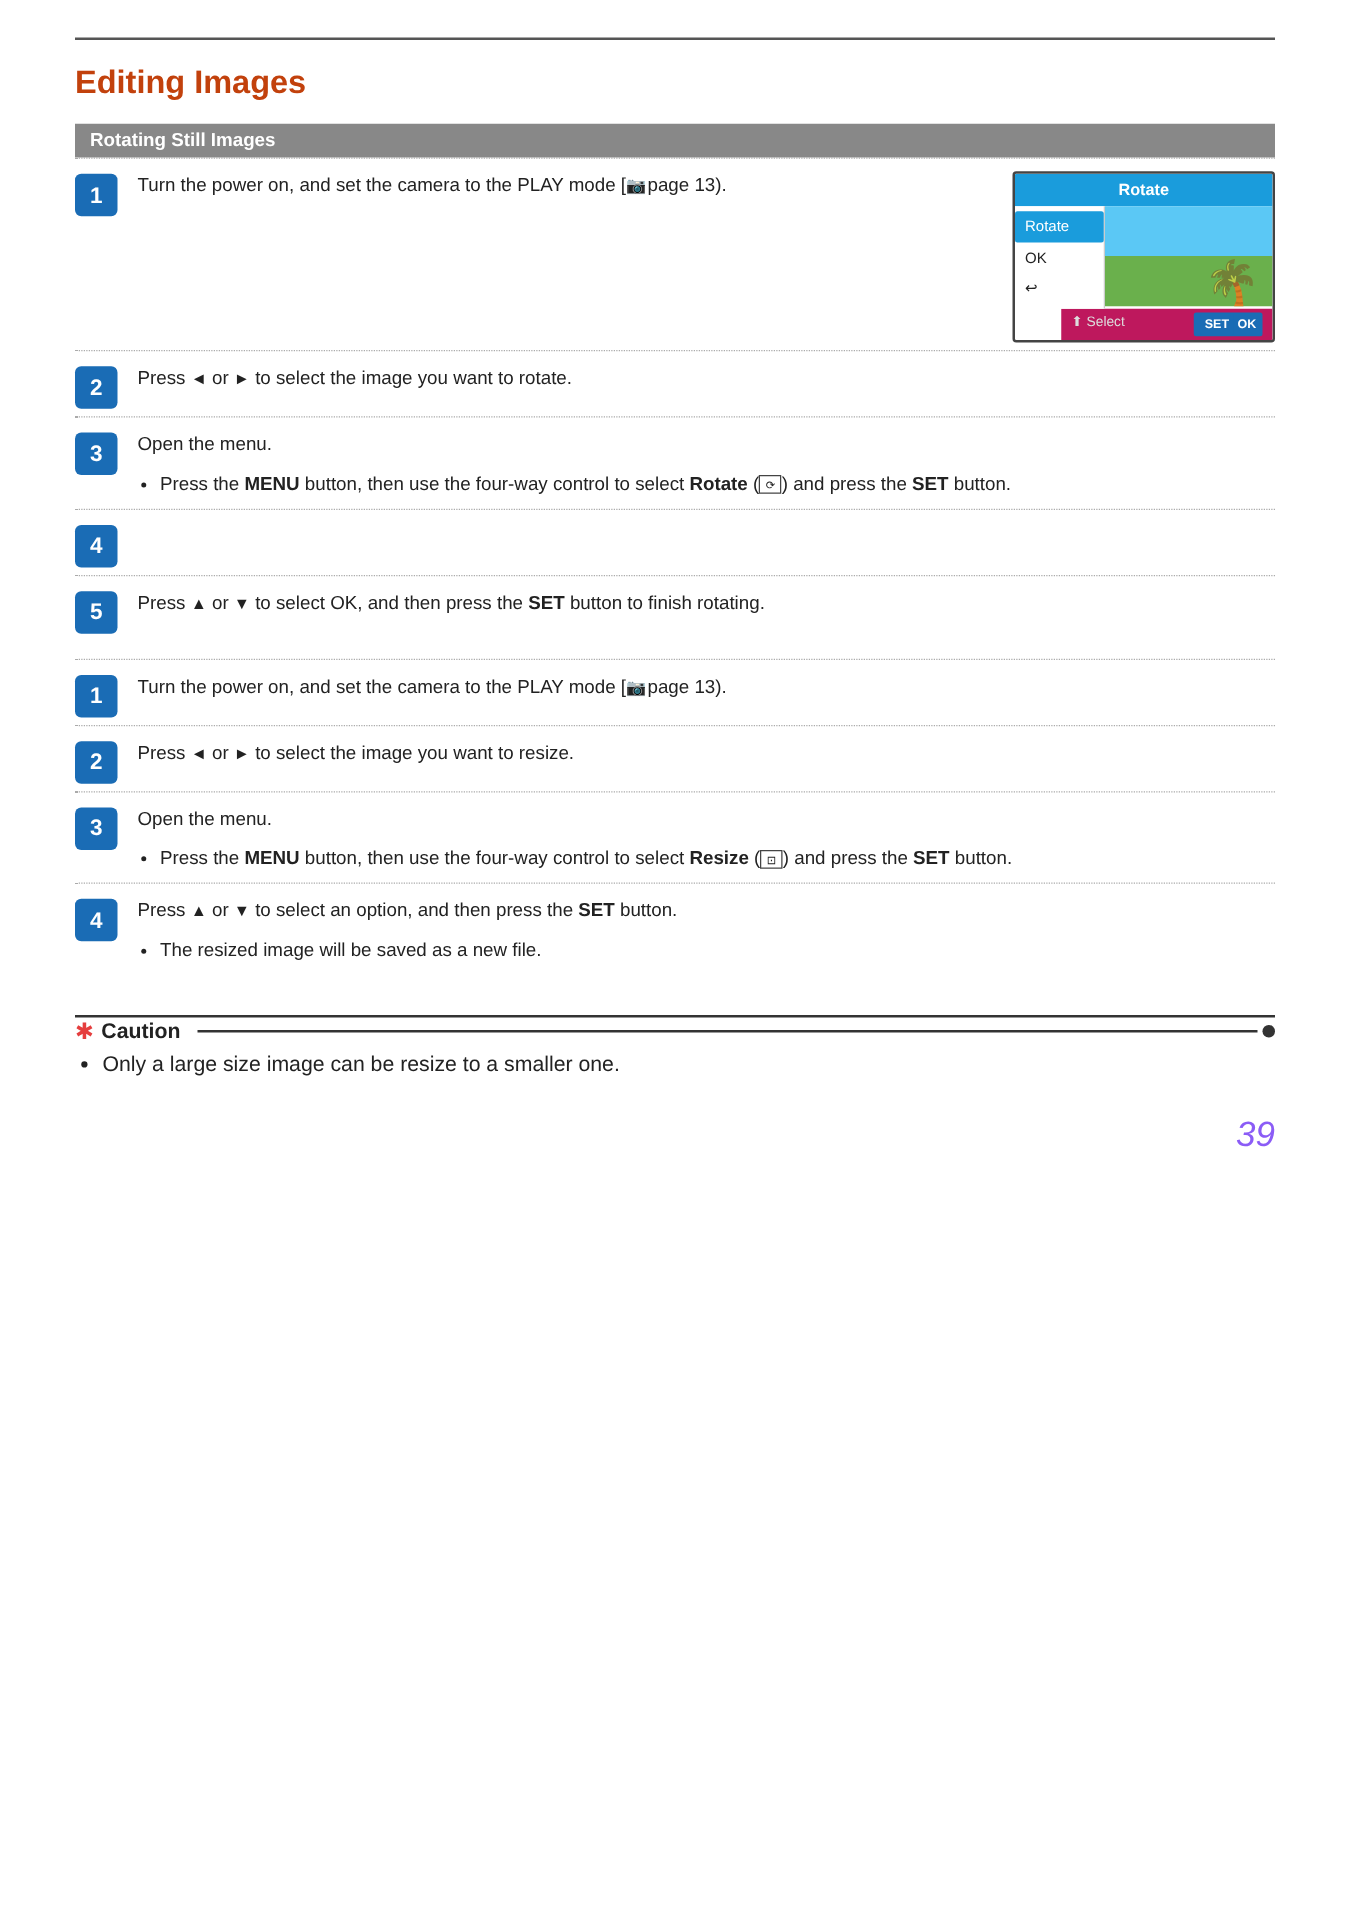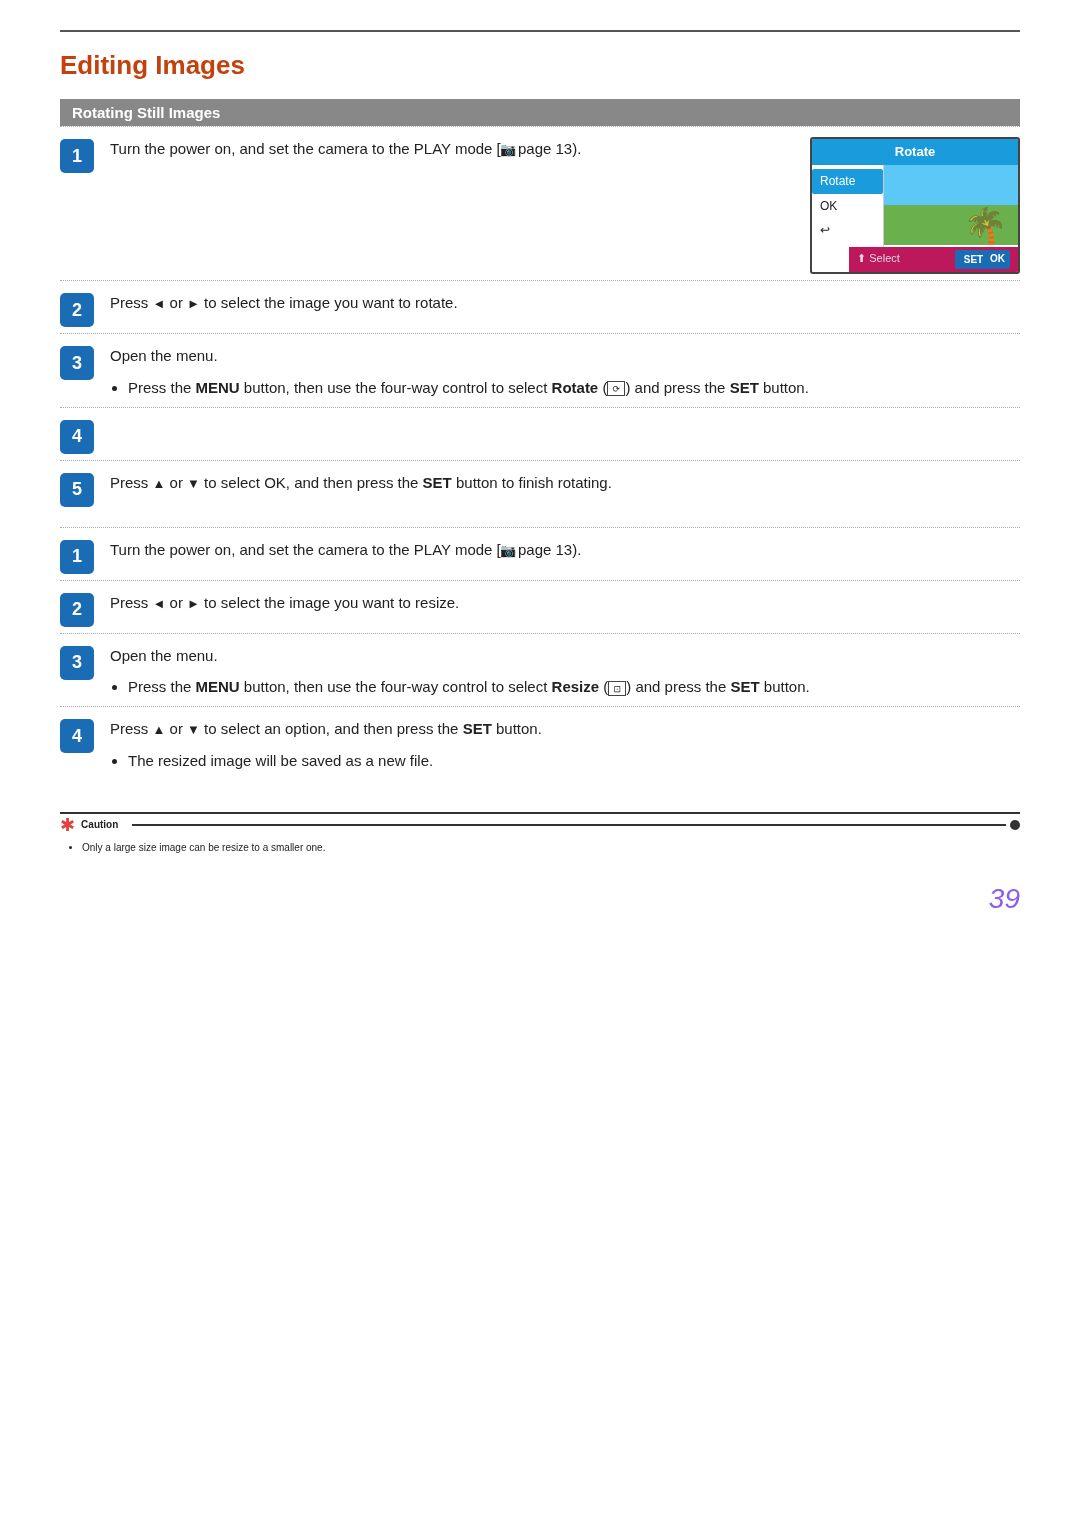--- a/index.html
+++ b/index.html
@@ -179,42 +179,42 @@
       align-items: center;
       margin-bottom: 6px;
     }
     .caution-icon {
       color: #e53e3e;
       font-size: 18px;
       margin-right: 6px;
     }
     .caution-label {
       font-weight: bold;
-      font-size: 10px;
+      font-size: 17px;
       background: #fff;
       padding-right: 8px;
     }
     .caution-line {
       flex: 1;
       height: 2px;
       background: #333;
       margin-left: 6px;
     }
     .caution-dot {
       width: 10px;
       height: 10px;
       background: #333;
       border-radius: 50%;
       margin-left: 4px;
     }
     .caution-content ul {
       margin-left: 22px;
     }
     .caution-content ul li {
-      font-size: 10px;
+      font-size: 17px;
     }
     .page-number {
       text-align: right;
       font-size: 28px;
       font-style: italic;
       margin-top: 30px;
       color: #8b5cf6;
     }
     .book-icon {
       display: inline-block;

